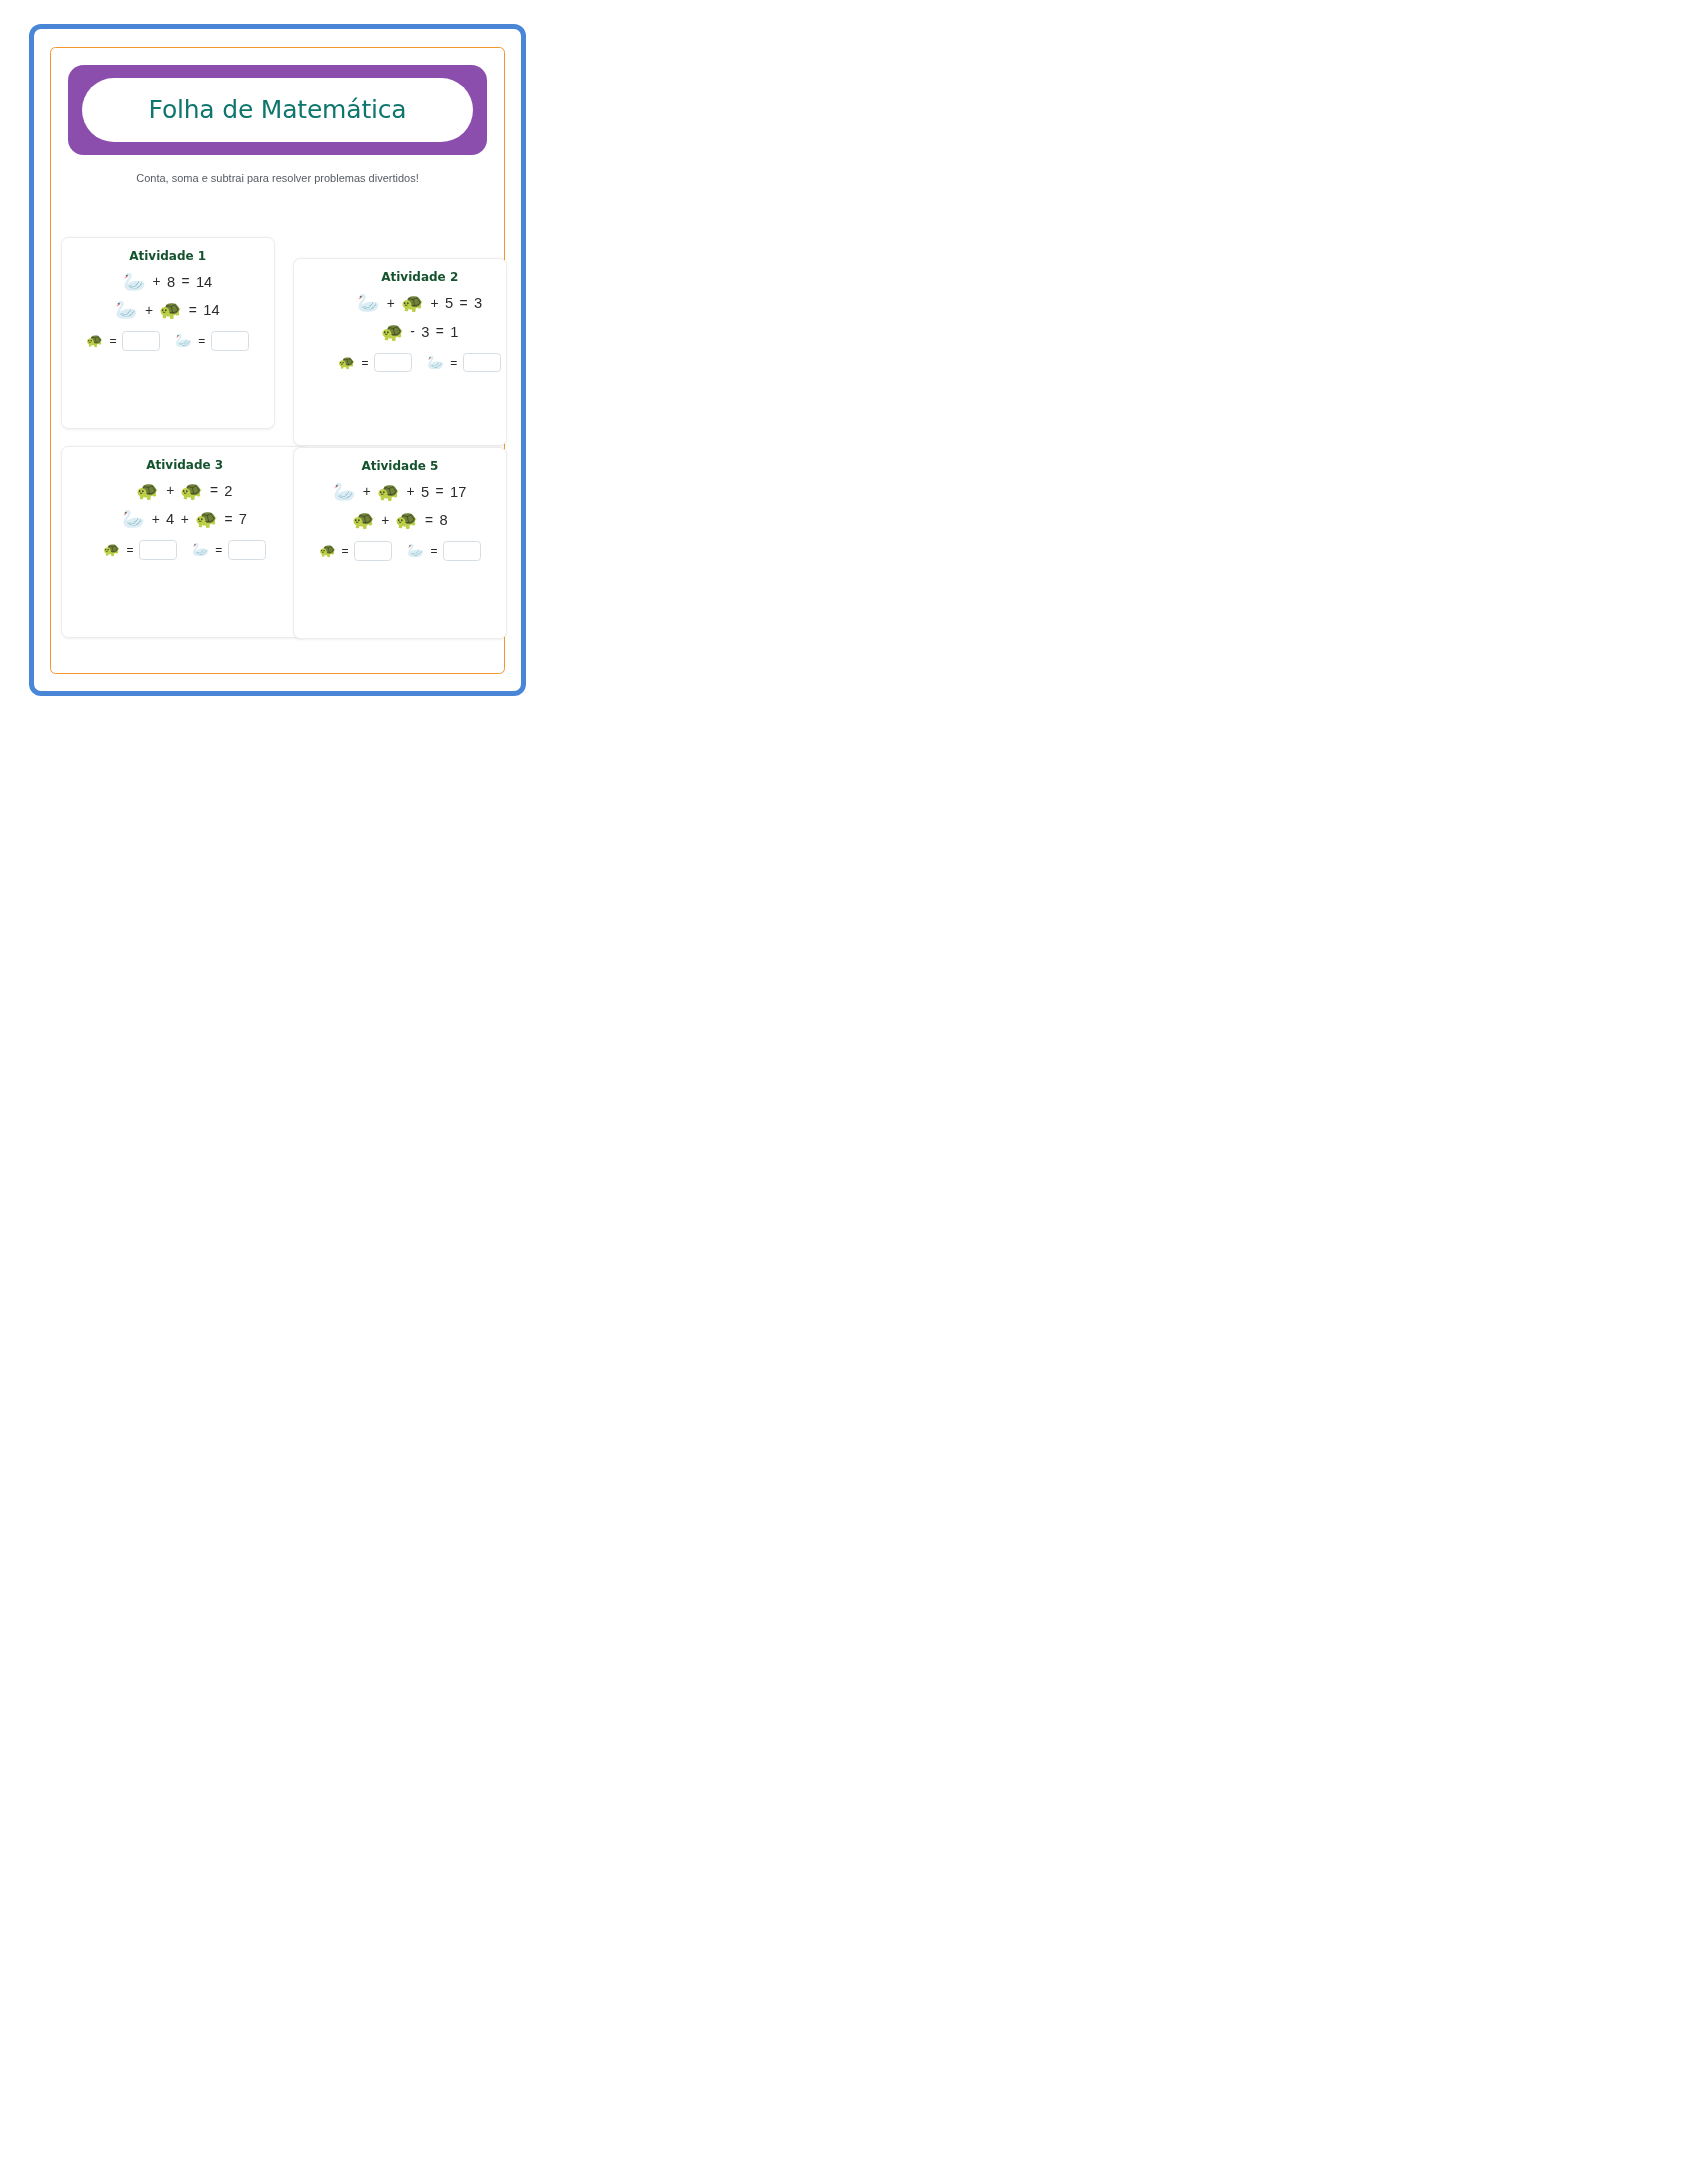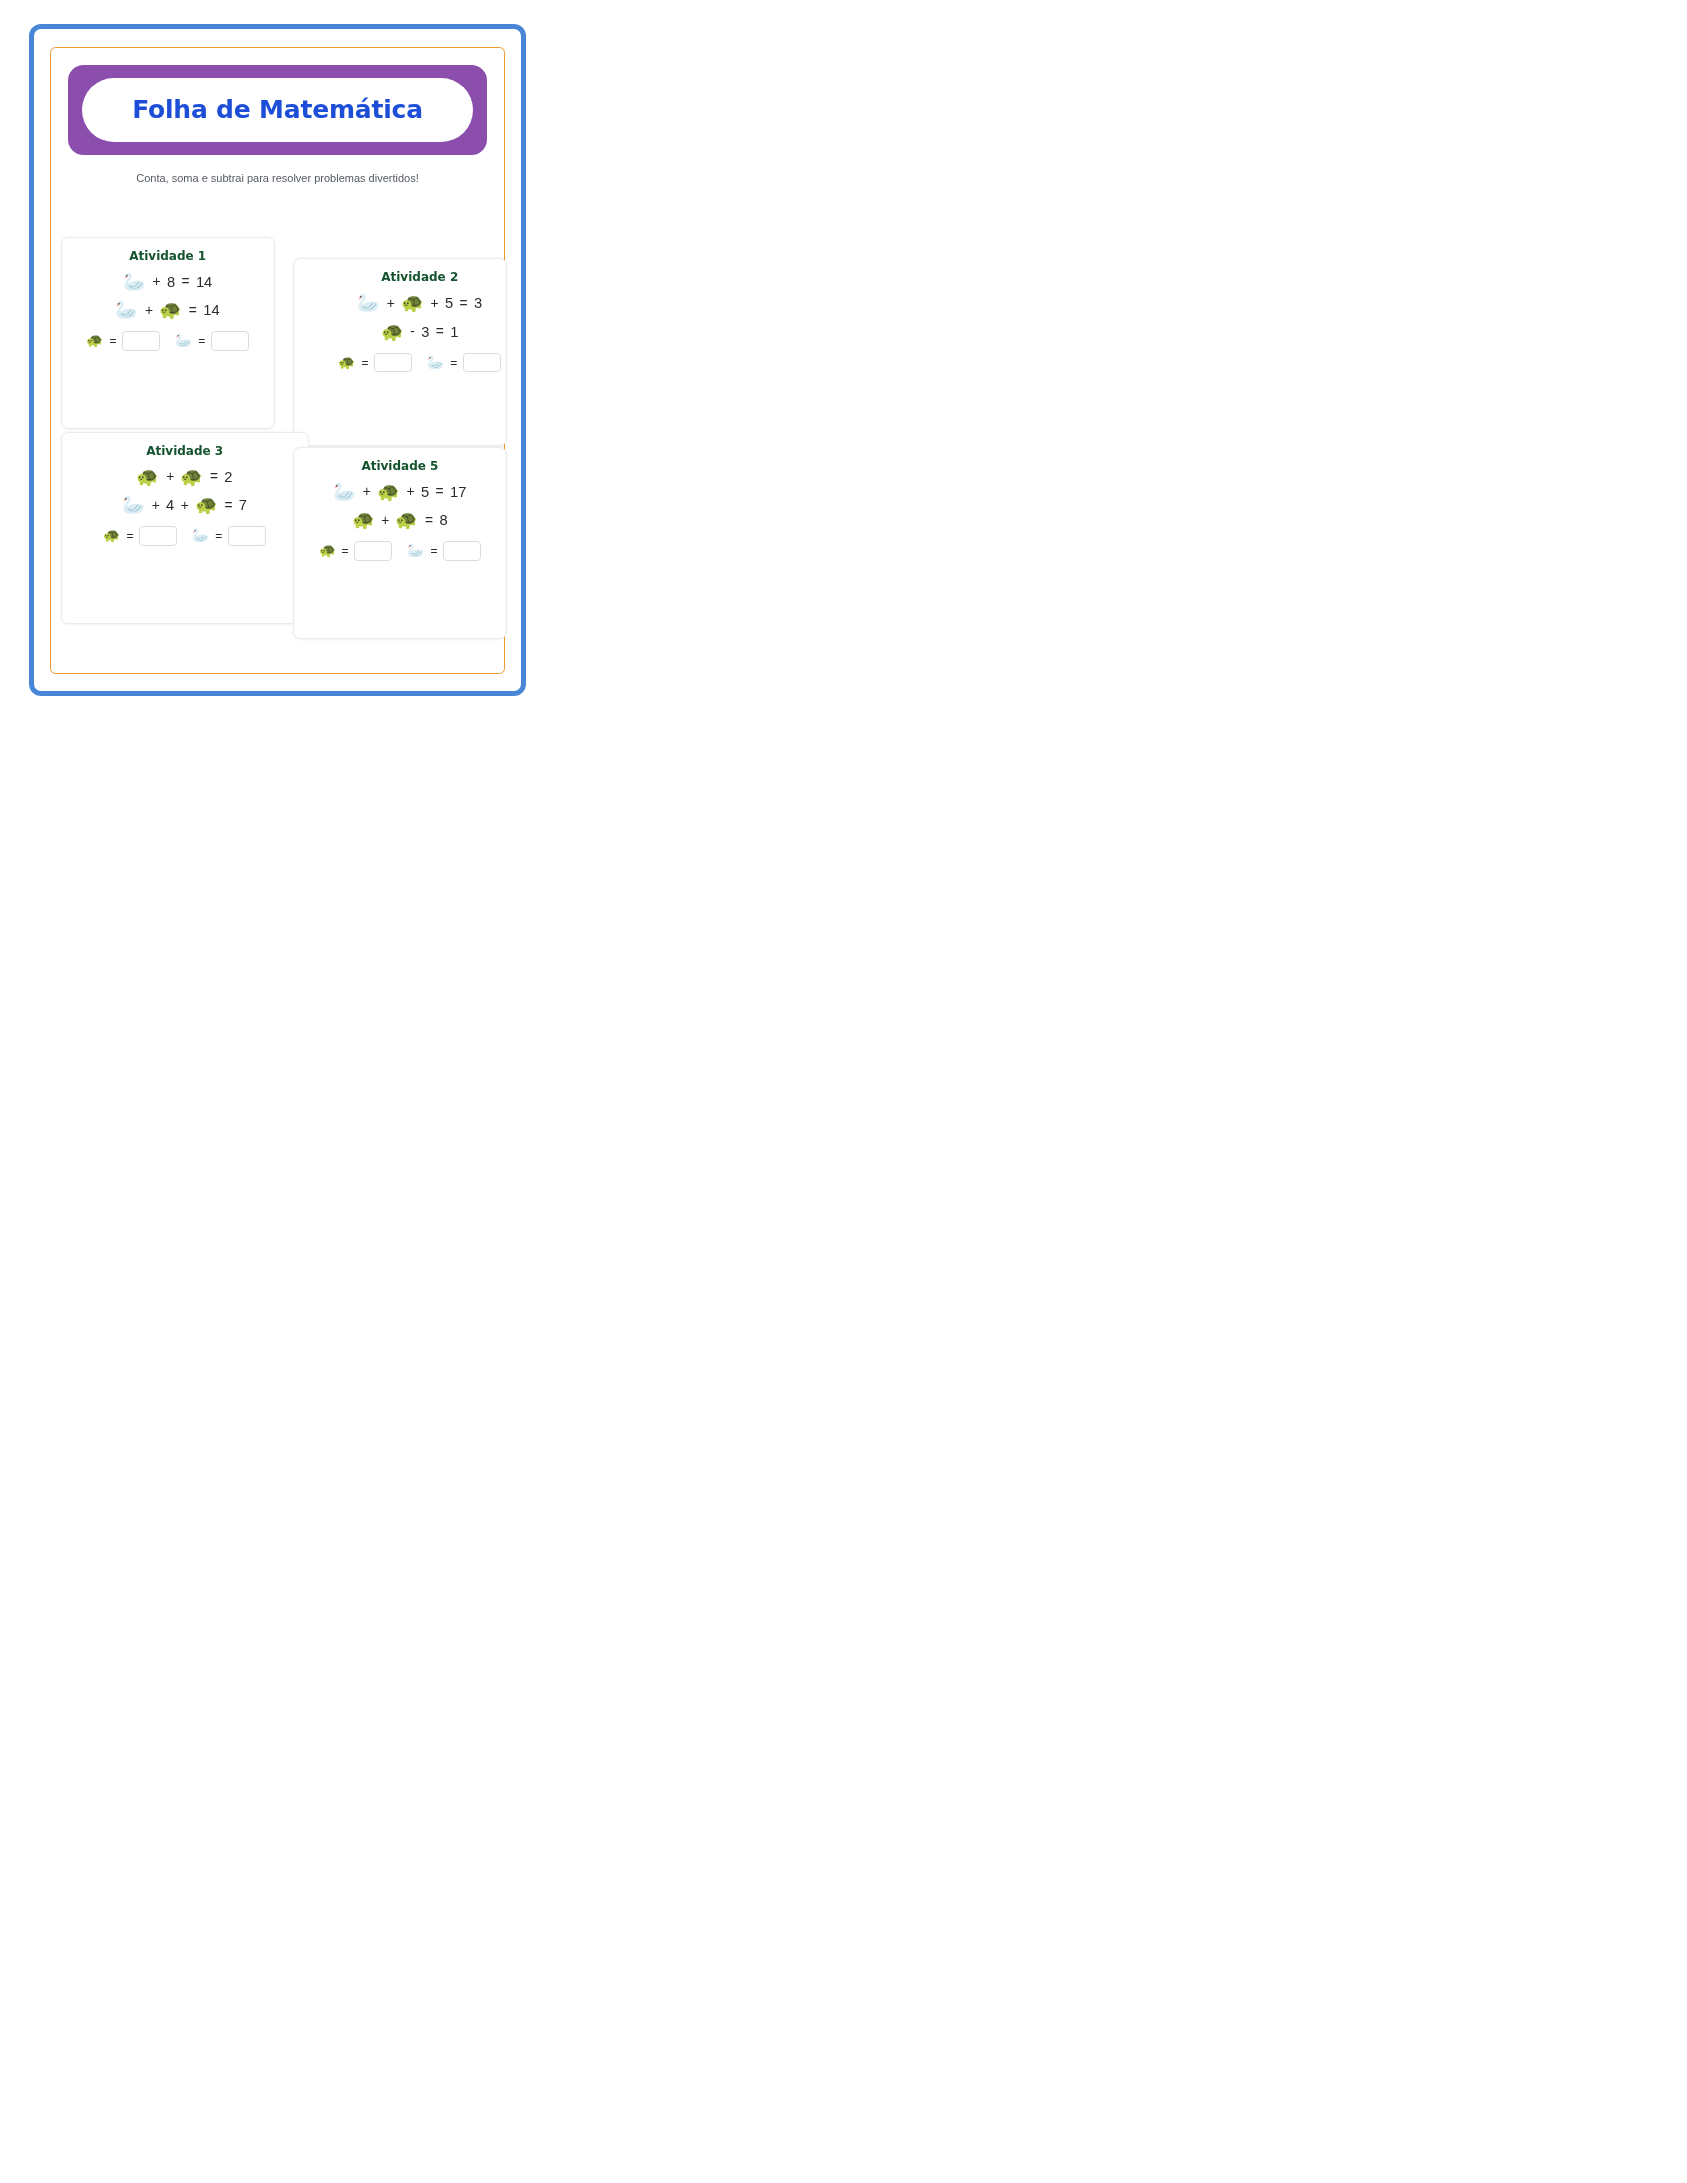--- a/index.html
+++ b/index.html
@@ -56,22 +56,22 @@
     right: 13.8px;
     bottom: 13px;
     background: #ffffff;
     border-radius: 33px;
     display: flex;
     align-items: center;
     justify-content: center;
   }
   .banner-title {
     font-size: 25px;
-    font-weight: 700;
-    color: #1d4ed8;
+    font-weight: 400;
+    color: #0f766e;
     letter-spacing: -0.2px;
     font-family: "DejaVu Sans", sans-serif;
   }
 
   
   .subtitle {
     position: absolute;
     left: 27.6px;
     right: 27.6px;
     top: 122px;
@@ -94,21 +94,21 @@
   .card {
     box-sizing: border-box;
     background: #ffffff;
     border: 0.9px solid #ececec;
     border-radius: 7.4px;
     box-shadow: 0 0.9px 2.3px rgba(0,0,0,0.06);
     padding: 11px 8.3px 12px 8.3px;
   }
   .card.c1 { position: absolute; left: 1.8px;   top: 0;    width: 214px; height: 192px; }
   .card.c2 { position: absolute; left: 234px; top: 21.6px; width: 214px; height: 188px; padding-left: 48px; }
-  .card.c3 { position: absolute; left: 1.8px;   top: 195px; width: 248px; height: 192px; }
+  .card.c3 { position: absolute; left: 1.8px;   top: 209px; width: 248px; height: 192px; }
   .card.c4 { position: absolute; left: 234px; top: 210px; width: 214px; height: 192px; }
 
   .card-title {
     text-align: center;
     font-size: 12px;
     font-weight: 700;
     color: #14532d;
     font-family: "DejaVu Sans", sans-serif;
     margin-bottom: 10px;
   }

